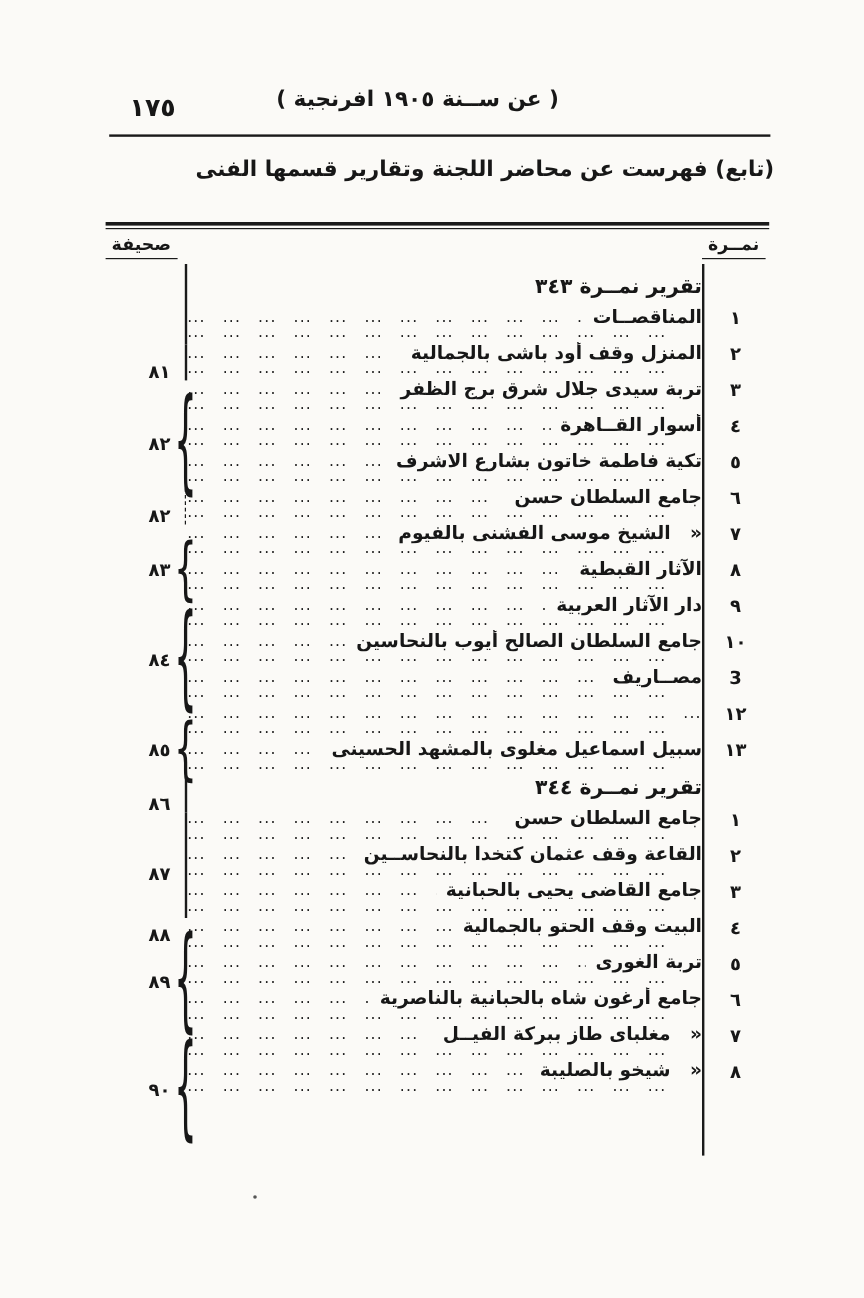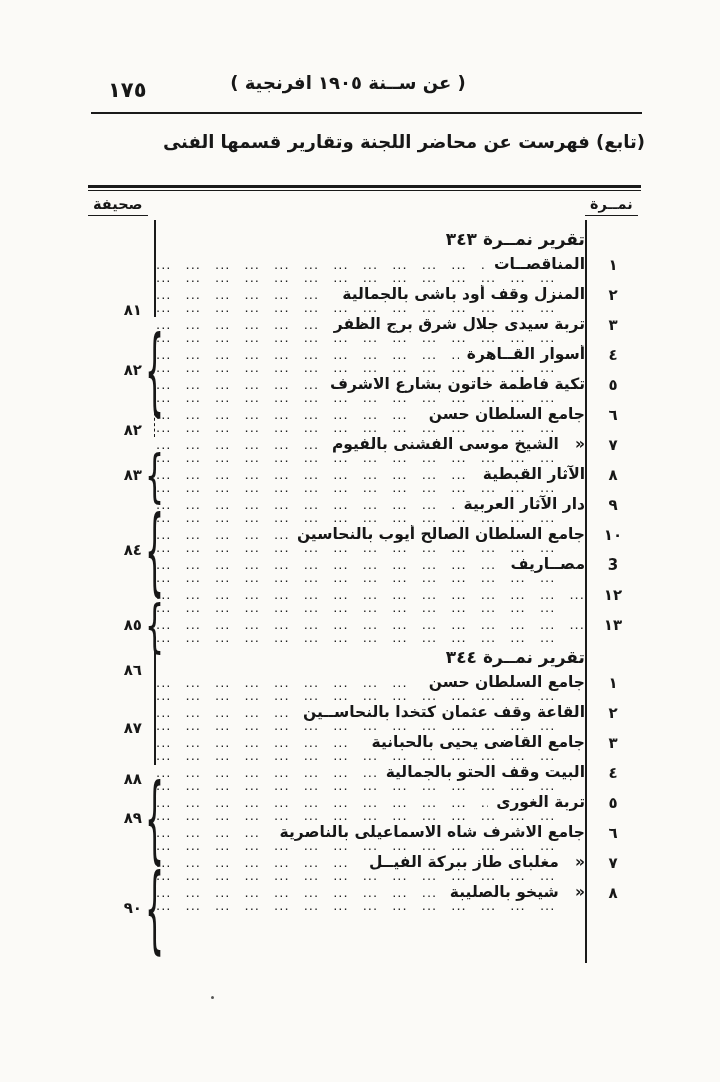--- a/index.html
+++ b/index.html
@@ -243,20 +243,21 @@
             <span class="dots l1dots">... ... ... ... ... ... ... ... ... ... ... ... ... ... ... ... ... ... ... ... ... ... ... ... ... ... ... ... ... ... ... ... ... ... ... ... ... ... ... ...</span>
           </div>
           <div class="line2 dots">... ... ... ... ... ... ... ... ... ... ... ... ... ... ... ... ... ... ... ... ... ... ... ... ... ... ... ... ... ... ... ... ... ... ... ... ... ... ... ...</div>
         </div>
         <div class="num-cell">١٢</div>
       </div>
       <div class="entry-row">
         <div class="page-cell"></div>
         <div class="content-cell">
           <div class="line1">
+            <span class="entry-title">سبيل اسماعيل مغلوى بالمشهد الحسينى</span>
             <span class="dots l1dots">... ... ... ... ... ... ... ... ... ... ... ... ... ... ... ... ... ... ... ... ... ... ... ... ... ... ... ... ... ... ... ... ... ... ... ... ... ... ... ...</span>
           </div>
           <div class="line2 dots">... ... ... ... ... ... ... ... ... ... ... ... ... ... ... ... ... ... ... ... ... ... ... ... ... ... ... ... ... ... ... ... ... ... ... ... ... ... ... ...</div>
         </div>
         <div class="num-cell">١٣</div>
       </div>
       <div class="section-title">تقرير نمــرة ٣٤٤</div>
       <div class="entry-row">
         <div class="page-cell"></div>
         <div class="content-cell">
@@ -309,21 +310,21 @@
             <span class="dots l1dots">... ... ... ... ... ... ... ... ... ... ... ... ... ... ... ... ... ... ... ... ... ... ... ... ... ... ... ... ... ... ... ... ... ... ... ... ... ... ... ...</span>
           </div>
           <div class="line2 dots">... ... ... ... ... ... ... ... ... ... ... ... ... ... ... ... ... ... ... ... ... ... ... ... ... ... ... ... ... ... ... ... ... ... ... ... ... ... ... ...</div>
         </div>
         <div class="num-cell">٥</div>
       </div>
       <div class="entry-row">
         <div class="page-cell"></div>
         <div class="content-cell">
           <div class="line1">
-            <span class="entry-title">جامع الاشرف شاه الاسماعيلى بالناصرية</span>
+            <span class="entry-title">جامع أرغون شاه بالحبانية بالناصرية</span>
             <span class="dots l1dots">... ... ... ... ... ... ... ... ... ... ... ... ... ... ... ... ... ... ... ... ... ... ... ... ... ... ... ... ... ... ... ... ... ... ... ... ... ... ... ...</span>
           </div>
           <div class="line2 dots">... ... ... ... ... ... ... ... ... ... ... ... ... ... ... ... ... ... ... ... ... ... ... ... ... ... ... ... ... ... ... ... ... ... ... ... ... ... ... ...</div>
         </div>
         <div class="num-cell">٦</div>
       </div>
       <div class="entry-row">
         <div class="page-cell"></div>
         <div class="content-cell">
           <div class="line1">

